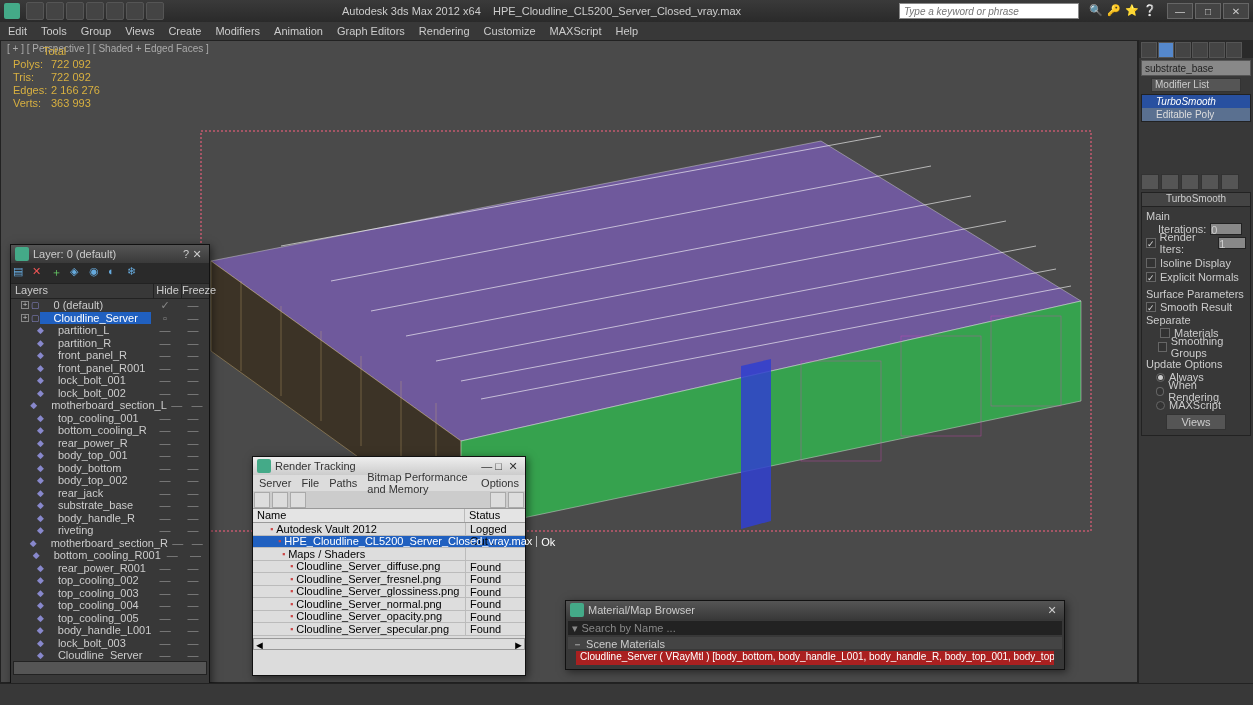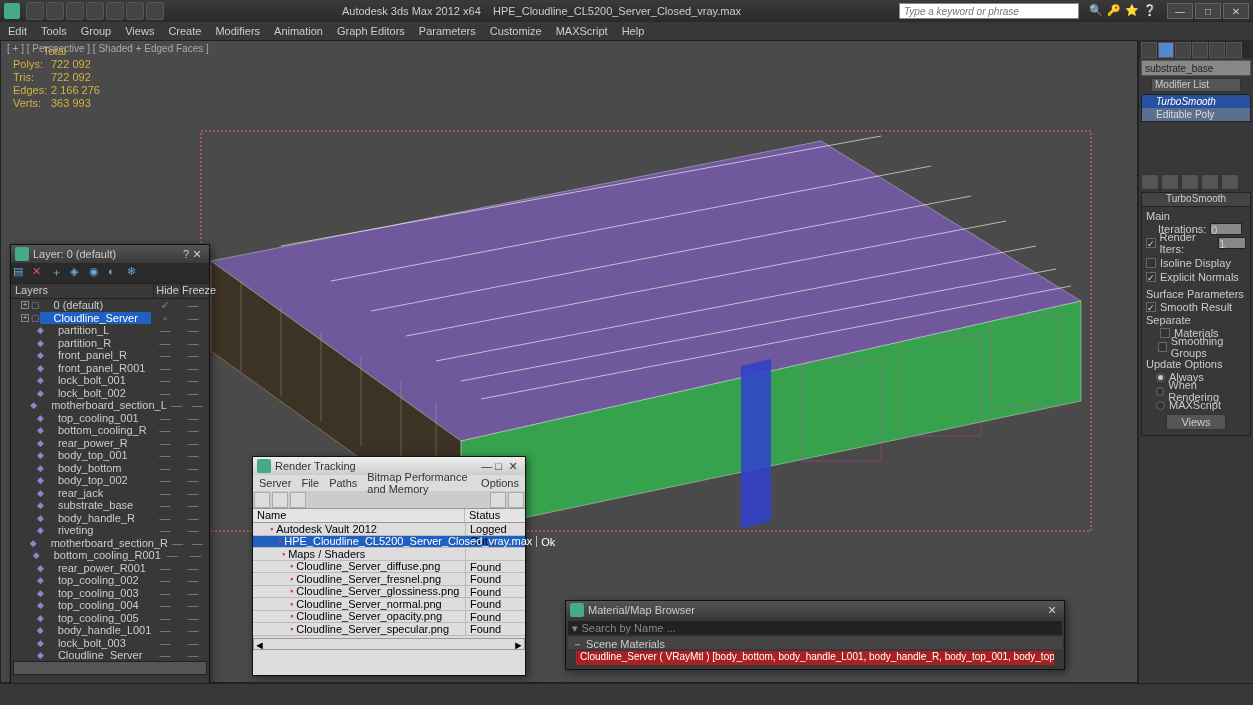--- a/index.html
+++ b/index.html
@@ -121,21 +121,21 @@
 
 <div class="menubar" id="menubar">
     <span>Edit</span>
     <span>Tools</span>
     <span>Group</span>
     <span>Views</span>
     <span>Create</span>
     <span>Modifiers</span>
     <span>Animation</span>
     <span>Graph Editors</span>
-    <span>Parameters</span>
+    <span>Rendering</span>
     <span>Customize</span>
     <span>MAXScript</span>
     <span>Help</span>
   </div>
 
 <div class="viewport-wrap">
   <div class="vp-label">[ + ] [ Perspective ] [ Shaded + Edged Faces ]</div>
   <div class="vp-stats">
     <div style="padding-left:30px" class="h">Total</div>
     <div id="vpstats">

